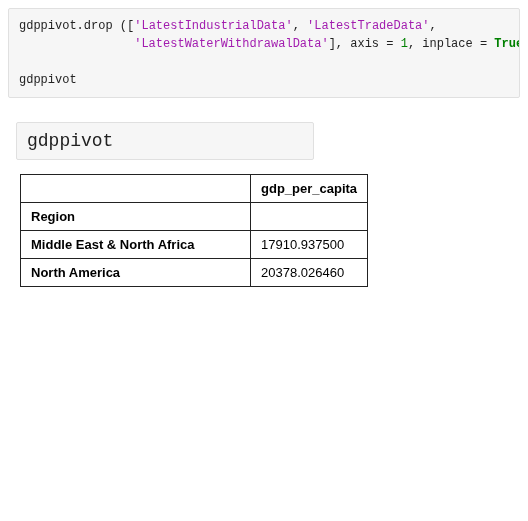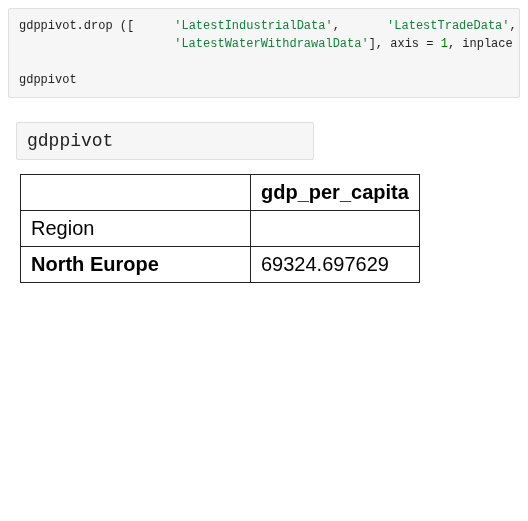--- a/index.html
+++ b/index.html
@@ -18,21 +18,21 @@
     font-family: Consolas, Menlo, Monaco, "Courier New", monospace;
     font-size: 12px;
     line-height: 1.5;
     white-space: pre;
     overflow-x: hidden;
     color: #222;
     margin-bottom: 24px;
   }
   .tok-id { color: #222; }
   .tok-punct { color: #222; }
-  .tok-str { color: #15803d; margin-left: 40px; }
+  .tok-str { color: #a21caf; }
   .tok-num { color: #008000; }
   .tok-kw { color: #008000; font-weight: bold; }
   .output-wrap {
     padding: 0 2px 0 8px;
   }
   .out-code {
     display: inline-block;
     background: #f6f6f6;
     border: 1px solid #e0e0e0;
     border-radius: 2px;
@@ -44,34 +44,34 @@
   }
   table.df {
     border-collapse: collapse;
     margin-left: 4px;
     margin-top: 4px;
   }
   table.df th, table.df td {
     border: 1px solid #222;
     padding: 6px 10px;
     font-family: "Helvetica Neue", Helvetica, Arial, sans-serif;
-    font-size: 20px;
+    font-size: 13px;
     font-weight: 700;
     text-align: left;
     color: #000;
     vertical-align: middle;
   }
   table.df td.val {
     font-weight: 400;
   }
   table.df thead th.blank {
     width: 230px;
   }
   table.df .idxname {
-    font-weight: 400;
+    font-weight: 700;
   }
 </style>
 </head>
 <body>
 
 <div class="code-cell"><span class="tok-id">gdppivot</span><span class="tok-punct">.</span><span class="tok-id">drop</span><span class="tok-punct"> ([</span><span class="tok-str">'LatestIndustrialData'</span><span class="tok-punct">, </span><span class="tok-str">'LatestTradeData'</span><span class="tok-punct">,</span>
                 <span class="tok-str">'LatestWaterWithdrawalData'</span><span class="tok-punct">], </span><span class="tok-id">axis</span><span class="tok-punct"> = </span><span class="tok-num">1</span><span class="tok-punct">, </span><span class="tok-id">inplace</span><span class="tok-punct"> = </span><span class="tok-kw">True</span>
 
 <span class="tok-id">gdppivot</span></div>
 
@@ -84,18 +84,22 @@
         <th class="blank"></th>
         <th>gdp_per_capita</th>
       </tr>
     </thead>
     <tbody>
       <tr>
         <td class="idxname">Region</td>
         <td class="val"></td>
       </tr>
       <tr>
-        <td>North Europe</td>
-        <td class="val">69324.697629</td>
+        <td>Middle East &amp; North Africa</td>
+        <td class="val">17910.937500</td>
+      </tr>
+      <tr>
+        <td>North America</td>
+        <td class="val">20378.026460</td>
       </tr>
     </tbody>
   </table>
 </div>
 
 </body></html>

